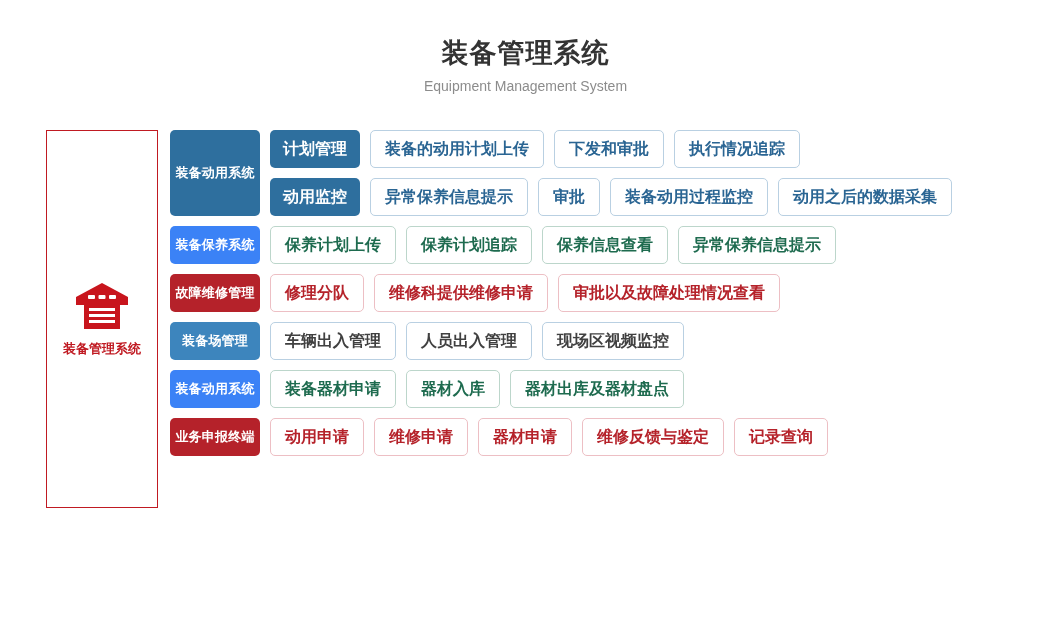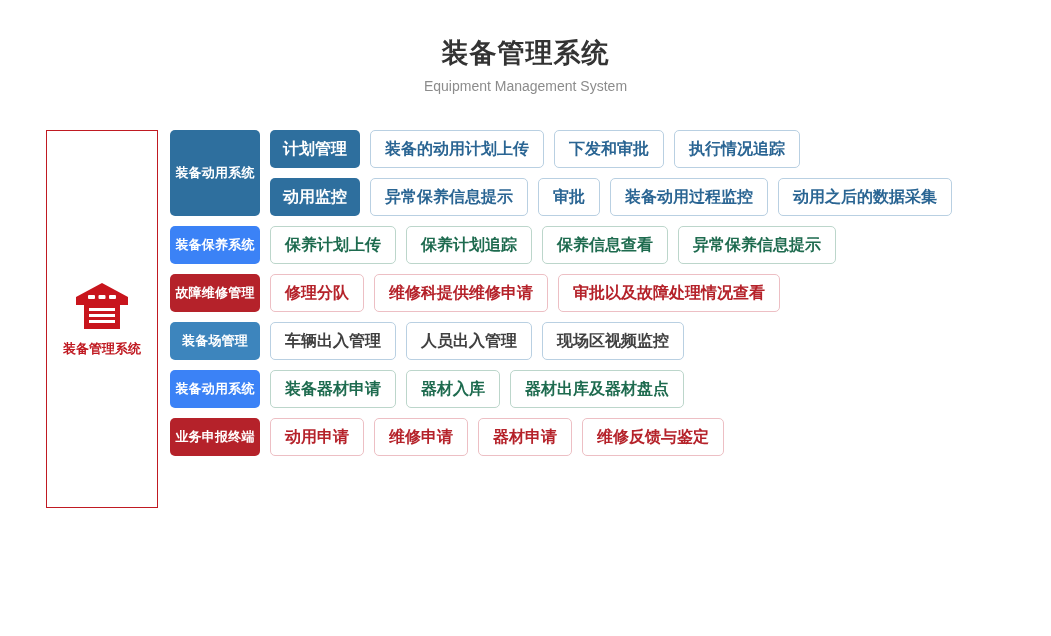--- a/index.html
+++ b/index.html
@@ -214,14 +214,15 @@
       <div class="sub">装备器材申请</div>
       <div class="sub">器材入库</div>
       <div class="sub">器材出库及器材盘点</div>
     </div>
     <div class="row t-red">
       <div class="cat">业务申报终端</div>
       <div class="sub">动用申请</div>
       <div class="sub">维修申请</div>
       <div class="sub">器材申请</div>
       <div class="sub">维修反馈与鉴定</div>
+      <div class="sub">记录查询</div>
     </div>
   </div>
 
 </body></html>

